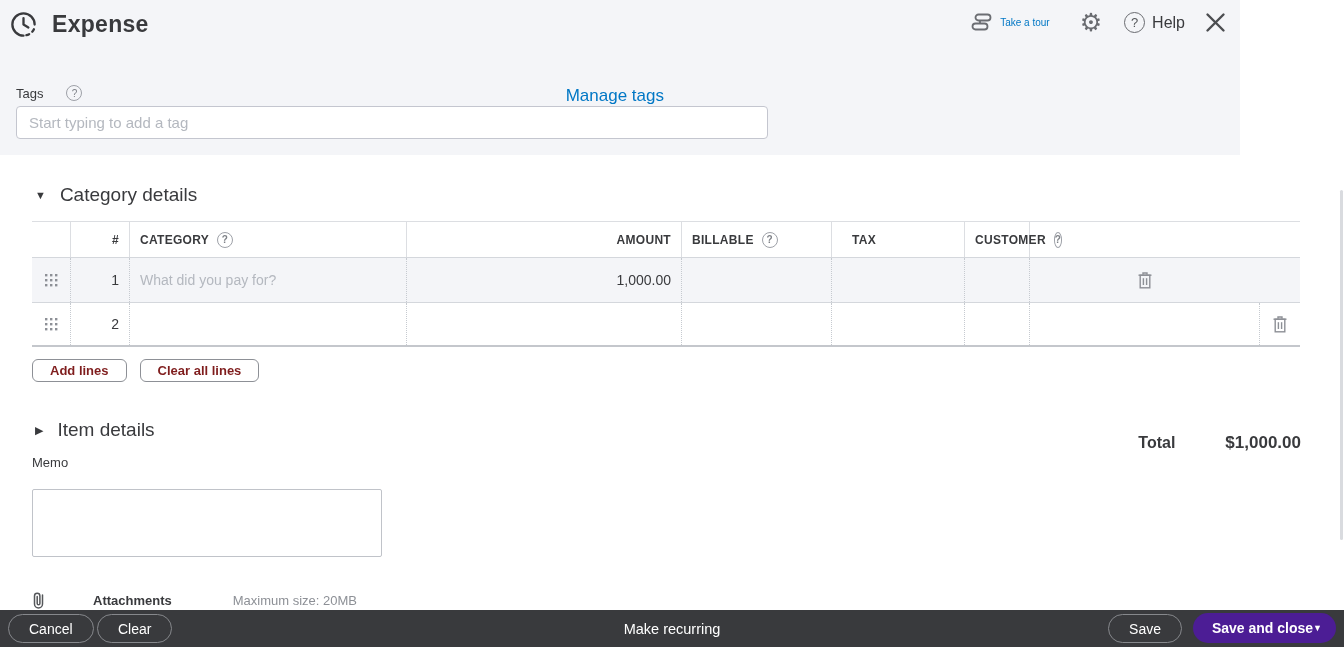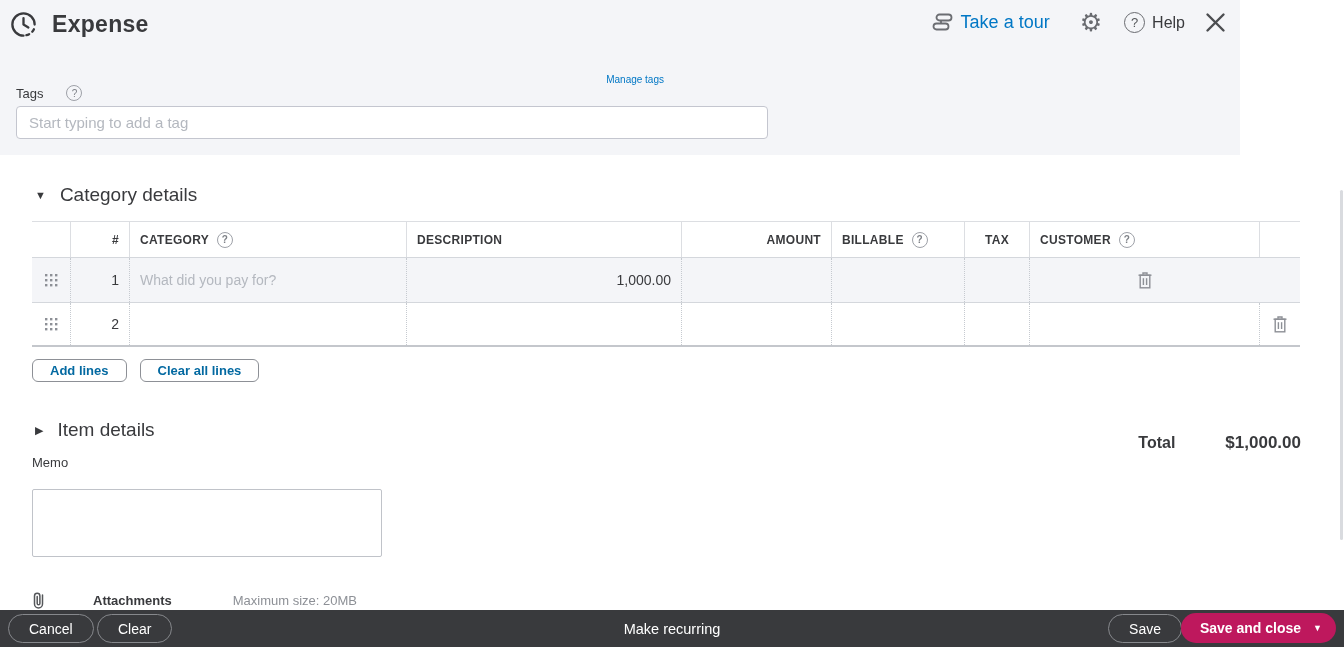--- a/index.html
+++ b/index.html
@@ -6,32 +6,32 @@
   html,body { background:#fff; }
   .page {
     position:relative; width:1344px; height:647px; overflow:hidden;
     background:#ffffff; font-family:"Liberation Sans", sans-serif; color:#393a3d;
   }
   
   .top-section { position:absolute; top:0; left:0; width:1240px; height:155px; background:#f4f5f8; }
   .hdr-left { position:absolute; top:9px; left:8px; display:flex; align-items:center; gap:13px; }
   .page-title { font-size:23px; font-weight:bold; letter-spacing:.3px; color:#393a3d; }
   .hdr-right { position:absolute; top:10px; right:14px; display:flex; align-items:center; }
-  .tour-link { display:flex; align-items:center; gap:7px; color:#0077c5; font-size:18px; cursor:pointer; }
+  .tour-link { display:flex; align-items:center; gap:7px; color:#0077c5; font-size:10px; cursor:pointer; }
   .gear-wrap { margin-left:30px; font-size:25px; color:#696b70; line-height:1; cursor:pointer; }
   .help-wrap { margin-left:22px; display:flex; align-items:center; gap:7px; cursor:pointer; }
   .q-circle { width:21px; height:21px; border:1.5px solid #696b70; border-radius:50%;
     display:flex; align-items:center; justify-content:center; font-size:13px; color:#55575a; }
   .help-text { font-size:16px; color:#393a3d; }
   .close-wrap { margin-left:20px; cursor:pointer; display:flex; }
   
   .tags-label { position:absolute; top:85px; left:16px; display:flex; align-items:center; gap:23px; font-size:13px; }
   .q-mini { width:16px; height:16px; border:1px solid #9ea1a8; border-radius:50%;
     display:flex; align-items:center; justify-content:center; font-size:10px; color:#7e8187; background:transparent; }
-  .manage-link { position:absolute; top:74px; right:576px; font-size:10px; color:#0077c5; cursor:pointer; }
+  .manage-link { position:absolute; top:86px; right:576px; font-size:17px; color:#0077c5; cursor:pointer; }
   .tags-input { position:absolute; top:106px; left:16px; width:752px; height:33px;
     border:1px solid #c4c6cf; border-radius:4px; background:#fff; padding:0 12px; font-size:15px;
     font-family:"Liberation Sans", sans-serif; color:#393a3d; outline:none; }
   .tags-input::placeholder { color:#b4b8bf; }
   
   .section-title { position:absolute; display:flex; align-items:center; gap:14px; font-size:19px; font-weight:500; color:#393a3d; cursor:pointer; }
   .cat-title { top:184px; left:35px; }
   .item-title { top:419px; left:35px; }
   .tri { font-size:11px; color:#393a3d; }
   
@@ -48,21 +48,21 @@
   .tcell { display:flex; align-items:center; padding:0 10px; min-width:0; }
   .t-right { justify-content:flex-end; }
   .t-center { justify-content:center; padding:0; }
   .cell-ph { color:#b4b8bf; }
   .hdr-help { margin-left:8px; }
   
   .drag, .trash { cursor:pointer; display:flex; align-items:center; justify-content:center; }
   
   .line-actions { position:absolute; top:359px; left:32px; display:flex; gap:13px; }
   .btn-outline { height:23px; padding:1px 17px; background:#fff; border:1px solid #8d9096; border-radius:6px;
-    font-size:13px; font-weight:bold; color:#0369a1; display:flex; align-items:center; cursor:pointer;
+    font-size:13px; font-weight:bold; color:#7f1d1d; display:flex; align-items:center; cursor:pointer;
     font-family:"Liberation Sans", sans-serif; }
   
   .total-row { position:absolute; top:433px; right:43px; display:flex; align-items:baseline; gap:50px; }
   .total-label { font-size:16px; font-weight:bold; }
   .total-value { font-size:17px; font-weight:bold; }
   
   .memo-label { position:absolute; top:455px; left:32px; font-size:13px; }
   .memo-box { position:absolute; top:489px; left:32px; width:350px; height:68px;
     border:1px solid #c0c3c9; border-radius:2px; resize:none; outline:none; background:#fff;
     font-family:"Liberation Sans", sans-serif; font-size:14px; padding:6px 8px; color:#393a3d; }
@@ -75,23 +75,23 @@
   
   .footer { position:absolute; left:0; bottom:0; width:1344px; height:37px; background:#393a3d; }
   .pill { position:absolute; top:4px; height:29px; border-radius:15px; border:1px solid #86888c; background:transparent;
     color:#fff; font-size:14px; font-weight:normal; display:flex; align-items:center; padding:0 20px; cursor:pointer;
     font-family:"Liberation Sans", sans-serif; }
   .btn-cancel { left:8px; }
   .btn-clear { left:97px; }
   .make-recurring { position:absolute; top:0; left:50%; transform:translateX(-50%); height:37px; display:flex;
     align-items:center; color:#fff; font-size:14.5px; cursor:pointer; }
   .btn-save { left:auto; right:162px; }
-  .btn-save-close { position:absolute; top:3px; right:8px; height:30px; border-radius:16px; background:#be185d;
+  .btn-save-close { position:absolute; top:3px; right:8px; height:30px; border-radius:16px; background:#4c1d95;
     border:none; color:#fff; font-size:14px; font-weight:bold; display:flex; align-items:center;
-    padding:0 14px 0 19px; gap:12px; cursor:pointer; font-family:"Liberation Sans", sans-serif; }
+    padding:0 14px 0 19px; cursor:pointer; font-family:"Liberation Sans", sans-serif; }
   .dd-arrow { font-size:9px; line-height:1; }
   svg { display:block; }
 </style>
 </head>
 <body>
 
 <div class="page">
 
   <div class="top-section">
 
@@ -145,21 +145,20 @@
 
   <div class="grid-table">
 
     <div class="trow thead">
       <div class="tcell"></div>
       <div class="tcell t-right">#</div>
       <div class="tcell">
         <span>CATEGORY</span>
         <span class="q-mini hdr-help">?</span>
       </div>
-      <div class="tcell">DESCRIPTION</div>
       <div class="tcell t-right">AMOUNT</div>
       <div class="tcell">
         <span>BILLABLE</span>
         <span class="q-mini hdr-help">?</span>
       </div>
       <div class="tcell" style="padding-left:20px;">TAX</div>
       <div class="tcell">
         <span>CUSTOMER</span>
         <span class="q-mini hdr-help">?</span>
       </div>

